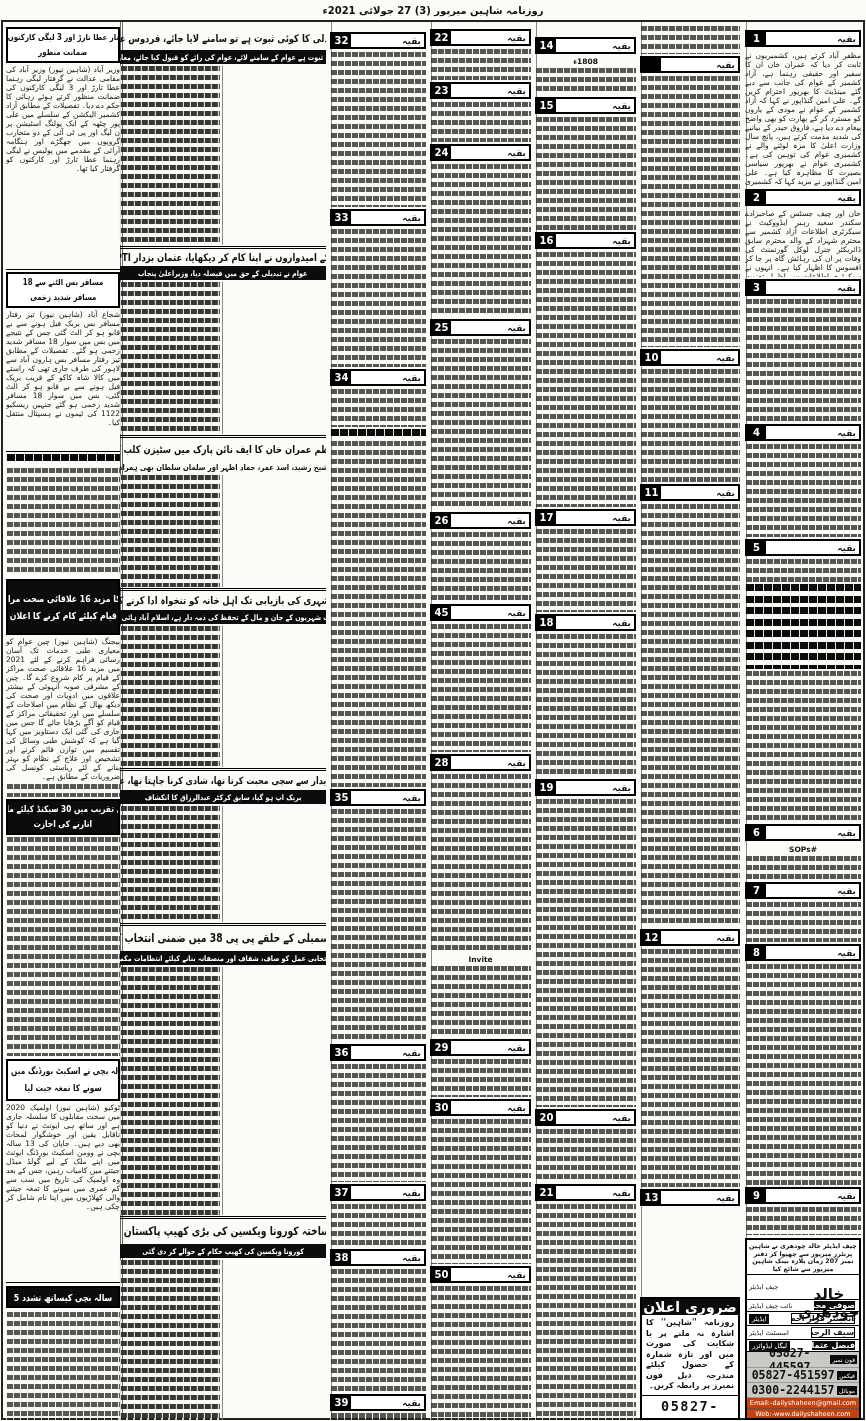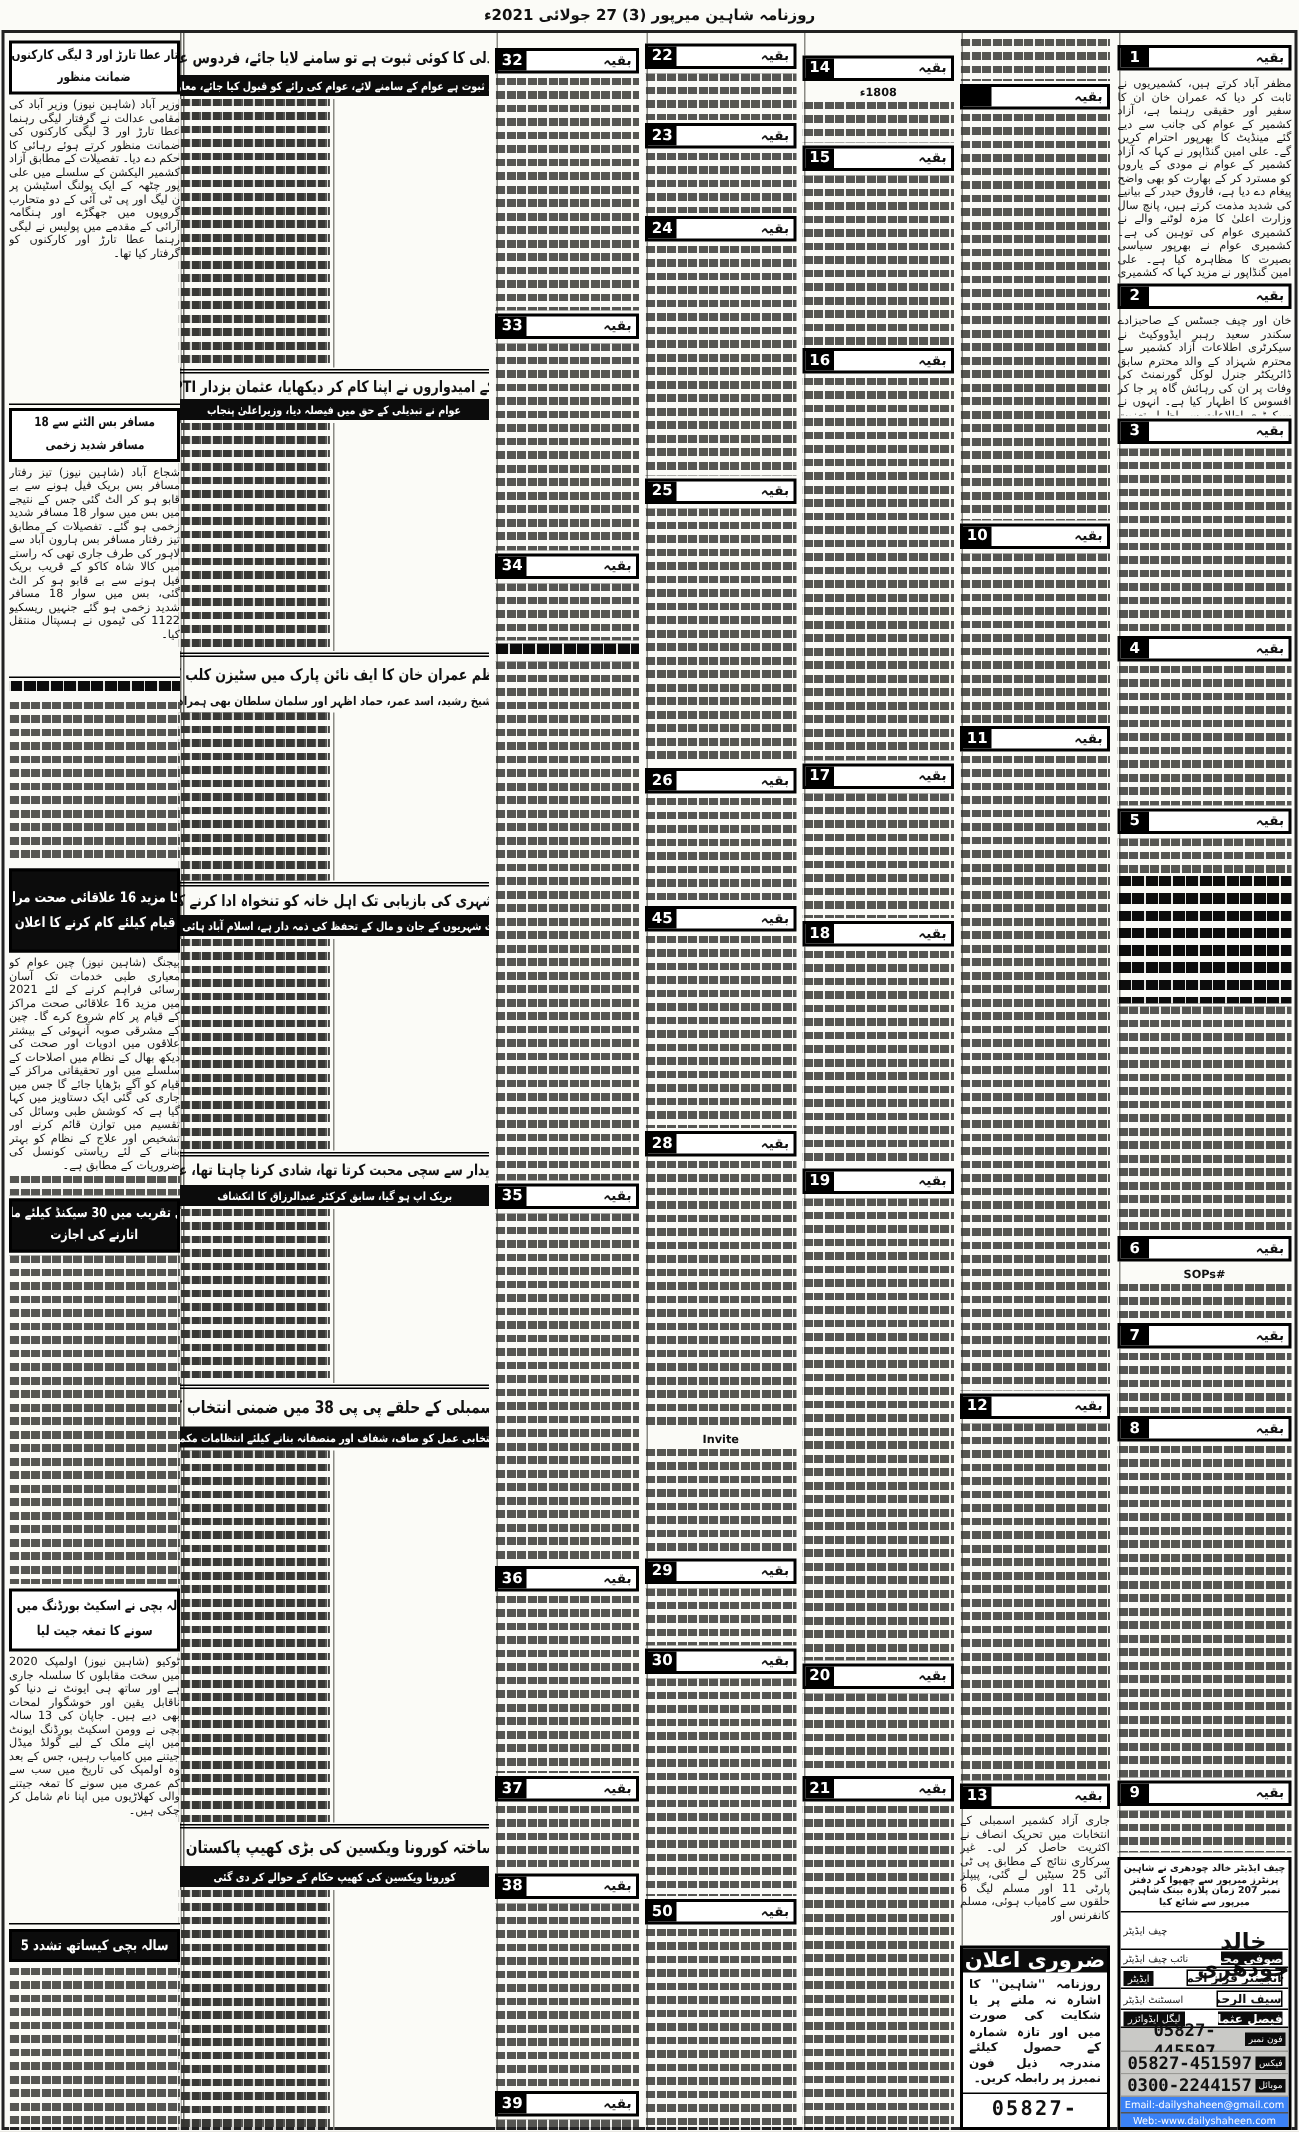--- a/index.html
+++ b/index.html
@@ -62,21 +62,21 @@
   .imp-label.chip{background:#0c0c0c;color:#fff;padding:1px 3px;}
   .imp-name{flex:1;text-align:center;font-weight:bold;font-size:8px;direction:rtl;white-space:nowrap;overflow:hidden;}
   .imp-name.boxed{border:1.2px solid #000;margin:1px 2px;}
   .imp-name.black{background:#0c0c0c;color:#fff;margin:1px 2px;}
   .imp-chief-name{flex:1;text-align:center;font-weight:bold;font-size:15px;direction:rtl;margin-top:32px;}
   .imp-office{background:#0c0c0c;color:#fff;font-size:6px;display:flex;align-items:center;justify-content:center;
         height:10px;direction:rtl;white-space:nowrap;overflow:hidden;}
   .imp-phone{display:flex;align-items:center;background:#c9c9c6;border-bottom:1px solid #9a9a96;height:15px;padding:0 2px;}
   .imp-phone .no{flex:1;text-align:center;font-family:"DejaVu Sans Mono",monospace;font-weight:bold;font-size:11.5px;}
   .imp-phone .lb{font-size:6px;background:#0c0c0c;color:#fff;padding:1px 2px;direction:rtl;}
-  .imp-mail{background:#3b82f6;color:#fff;font-size:6.5px;line-height:8px;text-align:center;padding:1px 0;}
+  .imp-mail{background:#c2410c;color:#fff;font-size:6.5px;line-height:8px;text-align:center;padding:1px 0;}
 </style>
 </head>
 <body>
 
 <div id="page">
   <div id="masthead">روزنامہ شاہین میرپور (3) 27 جولائی 2021ء</div>
 
   <div id="paper">
 
     <div class="vr dbl" style="left:117px"></div>
@@ -195,21 +195,20 @@
       <div class="sim" style="top:480px;height:423px"></div>
       <div class="baq" style="top:905px">
           <span class="baq-num">12</span>
           <span class="baq-label">بقیہ</span>
         </div>
       <div class="sim" style="top:925px;height:238px"></div>
       <div class="baq" style="top:1165px">
           <span class="baq-num">13</span>
           <span class="baq-label">بقیہ</span>
         </div>
-      <div class="lead" style="top:1185px;height:85px">جاری آزاد کشمیر اسمبلی کے انتخابات میں تحریک انصاف نے اکثریت حاصل کر لی۔ غیر سرکاری نتائج کے مطابق پی ٹی آئی 25 سیٹیں لے گئی، پیپلز پارٹی 11 اور مسلم لیگ 6 حلقوں سے کامیاب ہوئی، مسلم کانفرنس اور</div>
 
       <div id="ann" style="top:1273px;height:123px">
         <div class="ann-head">ضروری اعلان</div>
         <div class="ann-body">روزنامہ ''شاہین'' کا اشارہ نہ ملنے پر یا شکایت کی صورت میں اور تازہ شمارہ کے حصول کیلئے مندرجہ ذیل فون نمبرز پر رابطہ کریں۔</div>
         <div class="ann-phone">05827-445597</div>
 
       </div>
     </div>
 
     <div class="col" id="col3">

